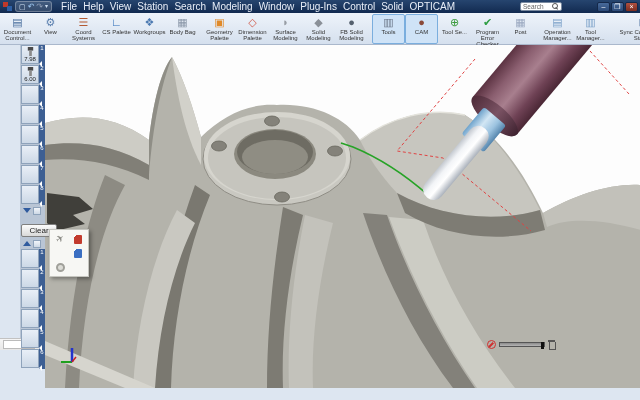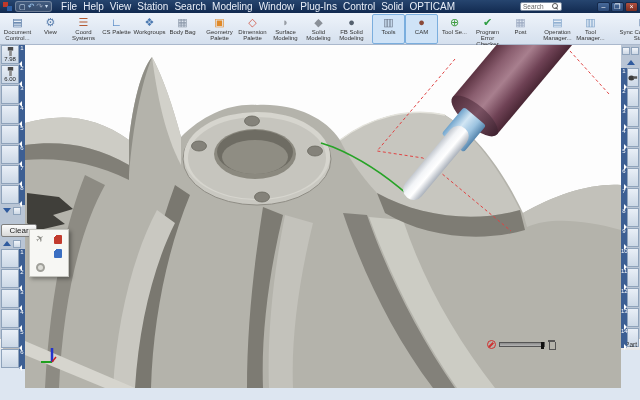--- a/index.html
+++ b/index.html
@@ -30,21 +30,21 @@
   .ribbon{height:32px;background:linear-gradient(#eef3fa,#d5e0ee);border-bottom:1px solid #aab8cc;display:flex;align-items:stretch;padding:1px 1px 0 1px;}
   .rgroup{display:flex;align-items:stretch;}
   .rsep{width:1px;background:#b5c2d4;margin:2px 2px;}
   .rbtn{width:33px;display:flex;flex-direction:column;align-items:center;padding-top:1px;border:1px solid transparent;border-radius:2px;}
   .rbtn.selected{background:#cfe3f7;border-color:#7aaede;}
   .rbtn .ric{font-size:11px;line-height:12px;height:12px;}
   .rbtn .rlb{font-size:6px;line-height:6px;text-align:center;color:#333;margin-top:1px;max-width:33px;}
   .rbtn.wide{width:64px;} .rbtn.wide .rlb{max-width:62px;}
 
   
-  .main{display:flex;height:293px;}
+  .main{display:flex;height:293px;padding-left:20px;}
   .leftcol{width:25px;background:#b9c5d5;flex:none;position:relative;z-index:4;}
   .rightcol{width:19px;background:#b9c5d5;flex:none;}
   .viewport{width:596px;height:343px;background:#fdfdfd;position:relative;flex:none;}
 
   
   .lrow{display:flex;height:20px;}
   .ltile{width:18px;height:19px;margin:0 0 1px 1px;background:linear-gradient(#e9eff7,#ccd8e6);border:1px solid #8fa3bb;display:flex;flex-direction:column;align-items:center;justify-content:center;}
   .ltile .tval{font-size:6px;line-height:6px;color:#222;}
   .lgut{width:6px;background:#3d5f93;color:#fff;font-size:6px;line-height:7px;text-align:center;position:relative;}
   .lgut:after{content:"";position:absolute;left:0;bottom:-2px;border-right:3px solid #fff;border-top:3px solid transparent;border-bottom:3px solid transparent;z-index:2;}

